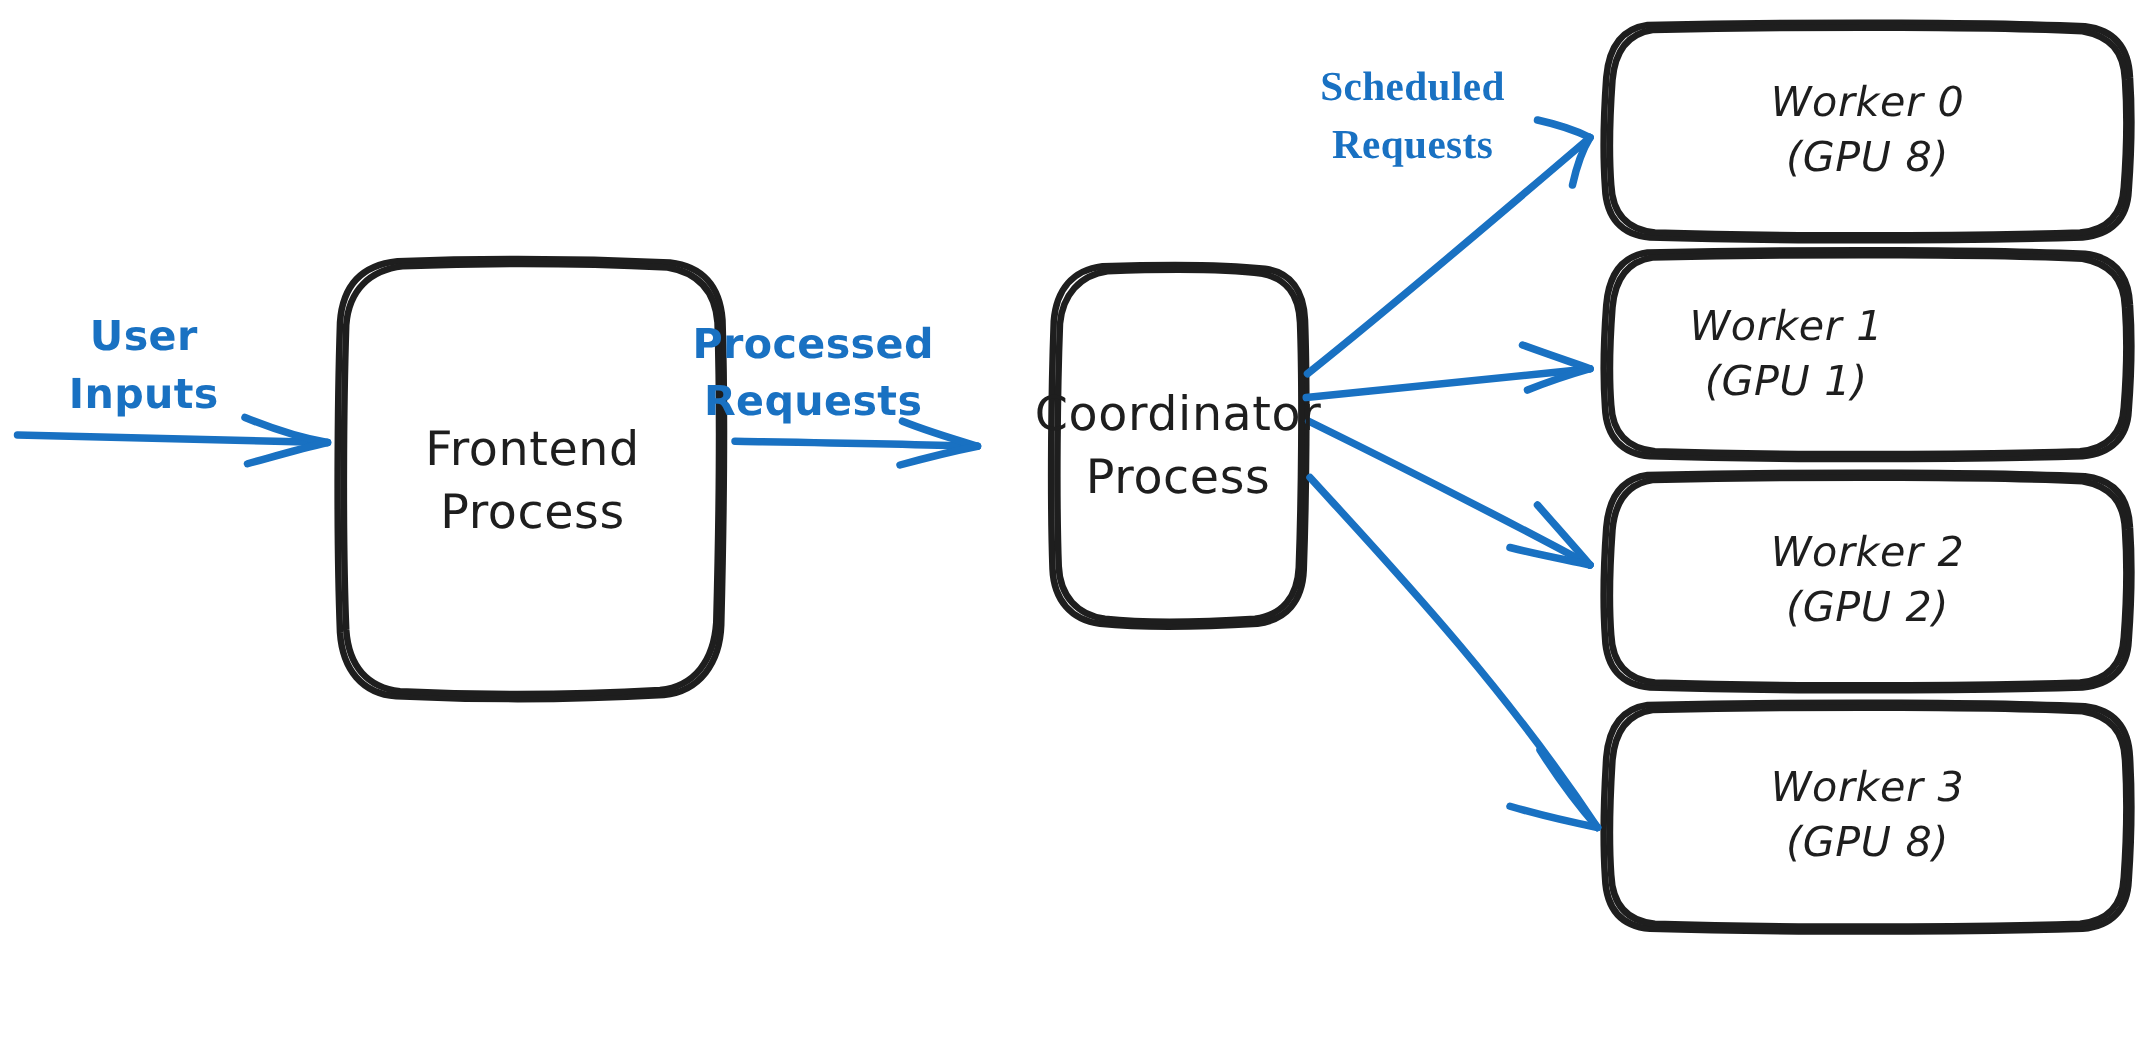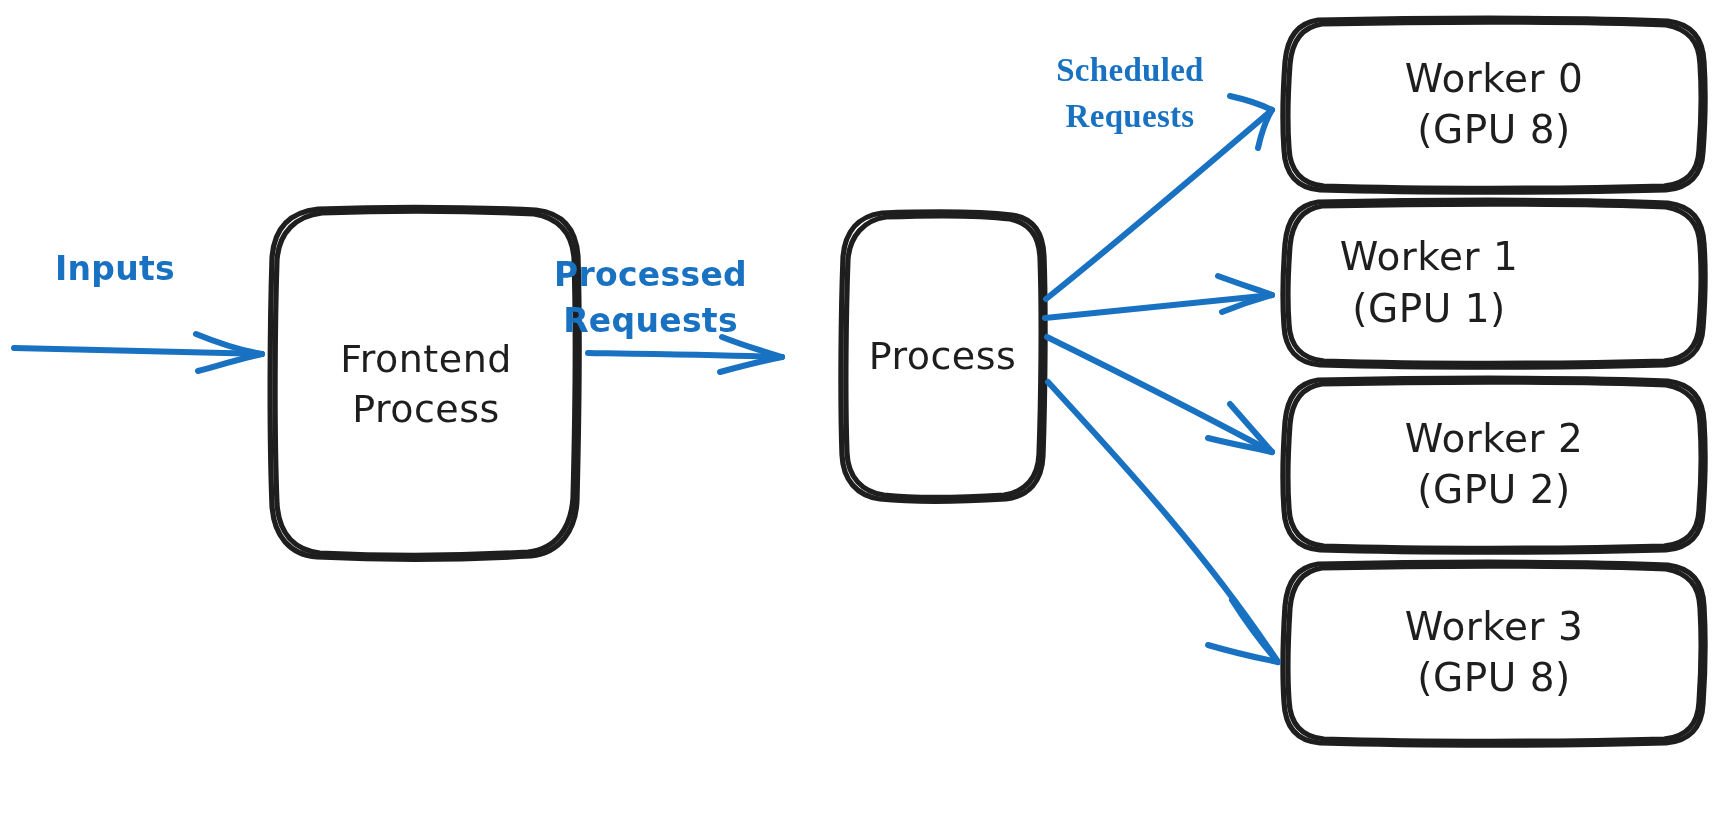--- a/index.html
+++ b/index.html
@@ -34,21 +34,21 @@
     justify-content: center;
     text-align: center;
     color: #1e1e1e;
     font-family: "DejaVu Sans", sans-serif;
     letter-spacing: 0.5px;
     line-height: 1.32;
     pointer-events: none;
   }
   .node-label .ln { display: block; white-space: nowrap; }
   .big-node { font-size: 38px; }
-  .worker-node { font-size: 39px; }
+  .worker-node { font-size: 33px; font-style: italic; }
 
   .edge-label {
     position: absolute;
     color: #1971c2;
     font-family: "DejaVu Sans", sans-serif;
     font-weight: 700;
     font-size: 33px;
     line-height: 1.38;
     letter-spacing: 0.3px;
     text-align: center;
@@ -221,20 +221,21 @@
       </g>
     </g>
   </svg>
 
   <div class="node-label big-node" style="left:272px; top:208px; width:308px; height:352px;">
     <span class="ln">Frontend</span>
     <span class="ln">Process</span>
   </div>
 
   <div class="node-label big-node" style="left:820px; top:212px; width:245px; height:288px;">
+    <span class="ln">Coordinator</span>
     <span class="ln">Process</span>
   </div>
 
   <div class="node-label worker-node" style="left:1283px; top:18px; width:422px; height:172px;">
     <span class="ln">Worker 0</span>
     <span class="ln">(GPU 8)</span>
   </div>
 
   <div class="node-label worker-node" style="left:1218px; top:200px; width:422px; height:165px;">
     <span class="ln">Worker 1</span>
@@ -245,20 +246,21 @@
     <span class="ln">Worker 2</span>
     <span class="ln">(GPU 2)</span>
   </div>
 
   <div class="node-label worker-node" style="left:1283px; top:562px; width:422px; height:180px;">
     <span class="ln">Worker 3</span>
     <span class="ln">(GPU 8)</span>
   </div>
 
   <div class="edge-label" style="left:20px; top:246px; width:190px;">
+    <span class="ln">User</span>
     <span class="ln">Inputs</span>
   </div>
 
   <div class="edge-label" style="left:548px; top:252px; width:205px;">
     <span class="ln">Processed</span>
     <span class="ln">Requests</span>
   </div>
 
   <div class="edge-label" style="left:1030px; top:48px; width:200px;font-family:Liberation Serif, serif;">
     <span class="ln">Scheduled</span>

